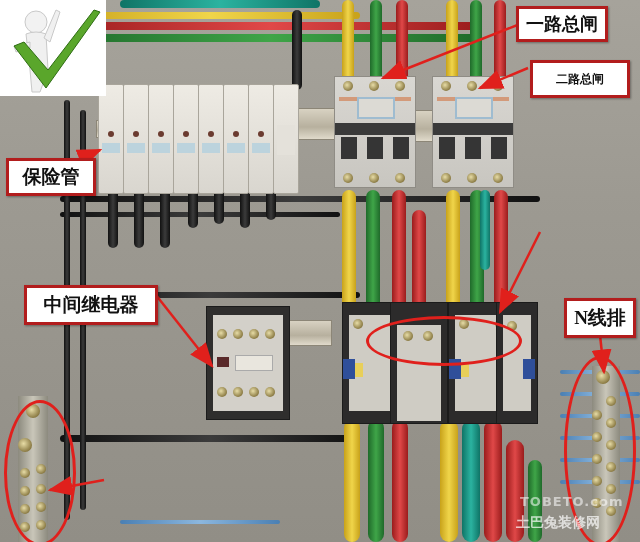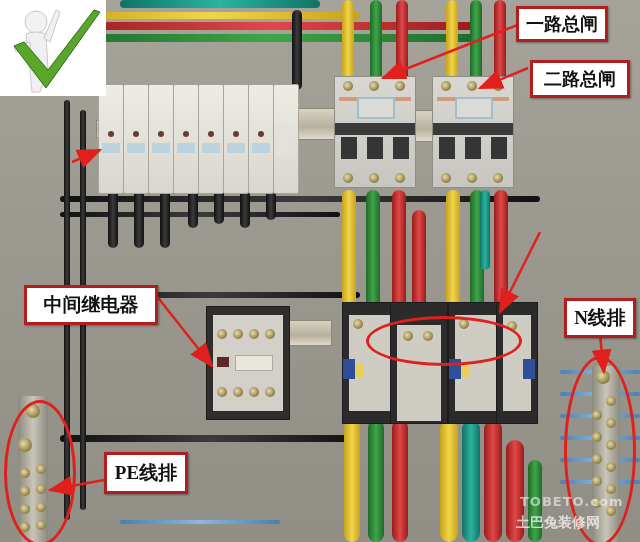--- a/index.html
+++ b/index.html
@@ -267,20 +267,20 @@
     <svg width="106" height="96" viewBox="0 0 106 96">
       <circle cx="36" cy="22" r="11" fill="#f2f2f2" stroke="#c9c9c9"></circle>
       <path d="M26 34 Q36 30 46 34 L48 70 L40 92 L32 92 L30 70 Z" fill="#f0f0f0" stroke="#c9c9c9"></path>
       <path d="M44 38 L56 10 L60 12 L50 42 Z" fill="#f0f0f0" stroke="#c9c9c9"></path>
       <path d="M14 46 L30 42 L30 48 L16 52 Z" fill="#f0f0f0" stroke="#c9c9c9"></path>
       <path d="M14 46 L46 88 L100 12 L94 10 L48 70 L24 42 Z" fill="#5aa62b" stroke="#2f6e14" stroke-width="1"></path>
     </svg>
   </div>
 
   <div class="callout" style="left:516px;top:6px;width:86px;height:30px;font-size:18px;">一路总闸</div>
-  <div class="callout" style="left:530px;top:60px;width:94px;height:32px;font-size:18px;">二路总闸</div>
+  <div class="callout" style="left:530px;top:60px;width:94px;height:32px;font-size:12px;">二路总闸</div>
+  <div class="callout" style="left:6px;top:158px;width:84px;height:32px;font-size:19px;">保险管</div>
   <div class="callout" style="left:564px;top:298px;width:66px;height:34px;font-size:19px;">N线排</div>
   <div class="callout" style="left:24px;top:285px;width:128px;height:34px;font-size:19px;">中间继电器</div>
-  <div class="callout" style="left:104px;top:452px;width:78px;height:36px;font-size:19px;">PE线排</div>
 
   <div class="wm" style="left:520px;top:494px;font-size:13px;letter-spacing:1px;">TOBETO.com</div>
   <div class="wm" style="left:516px;top:514px;font-size:14px;color:rgba(255,255,255,.7);">土巴兔装修网</div>
 </div>
 
 </body></html>

